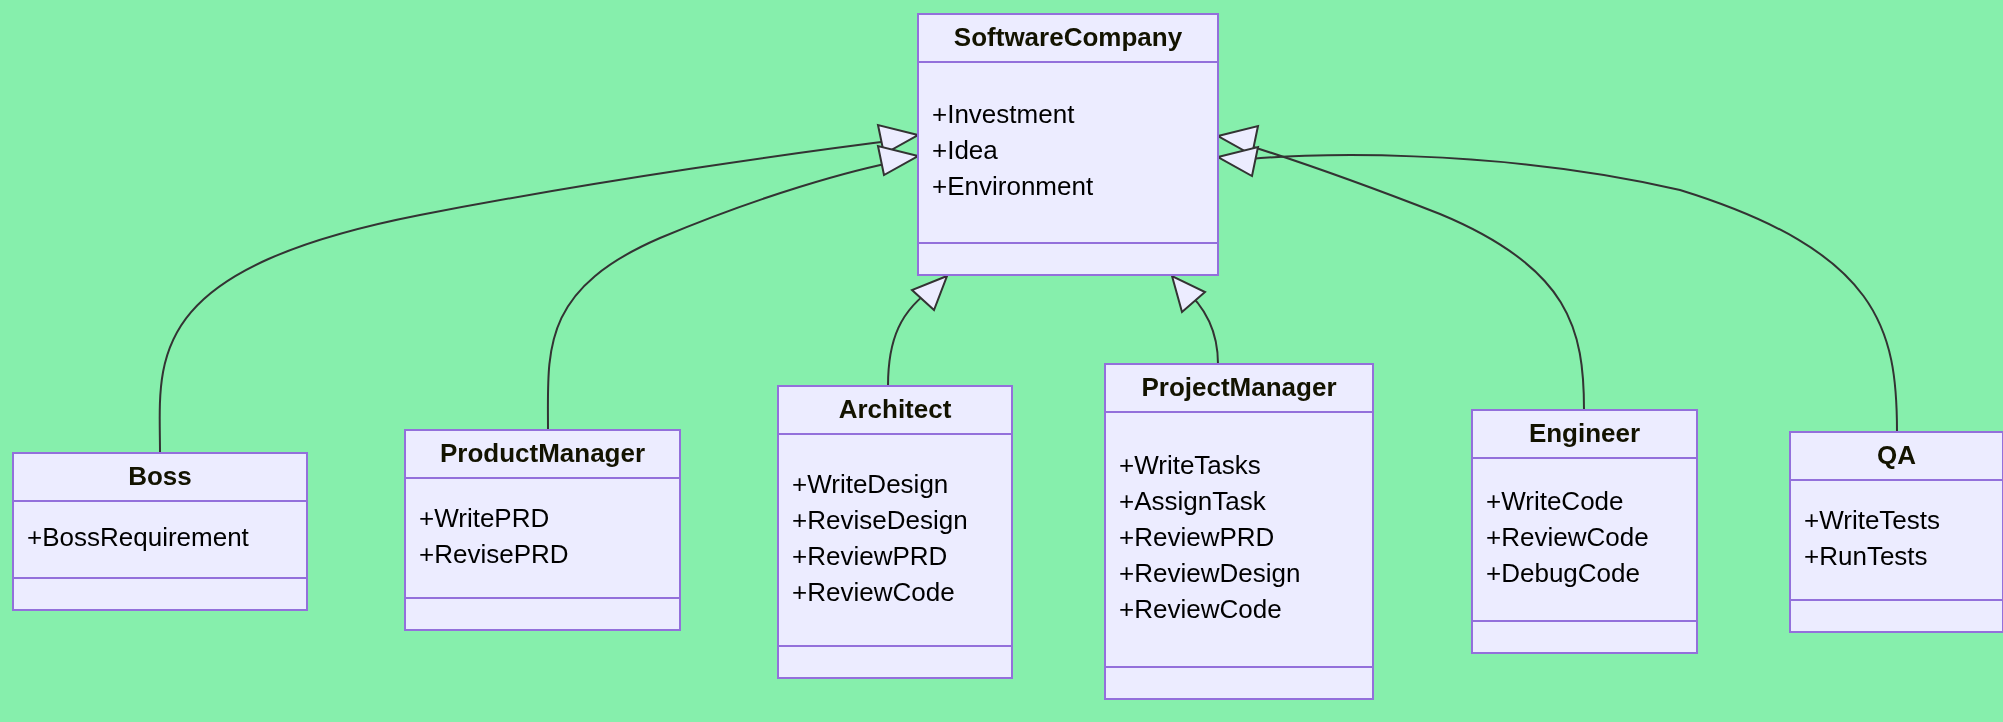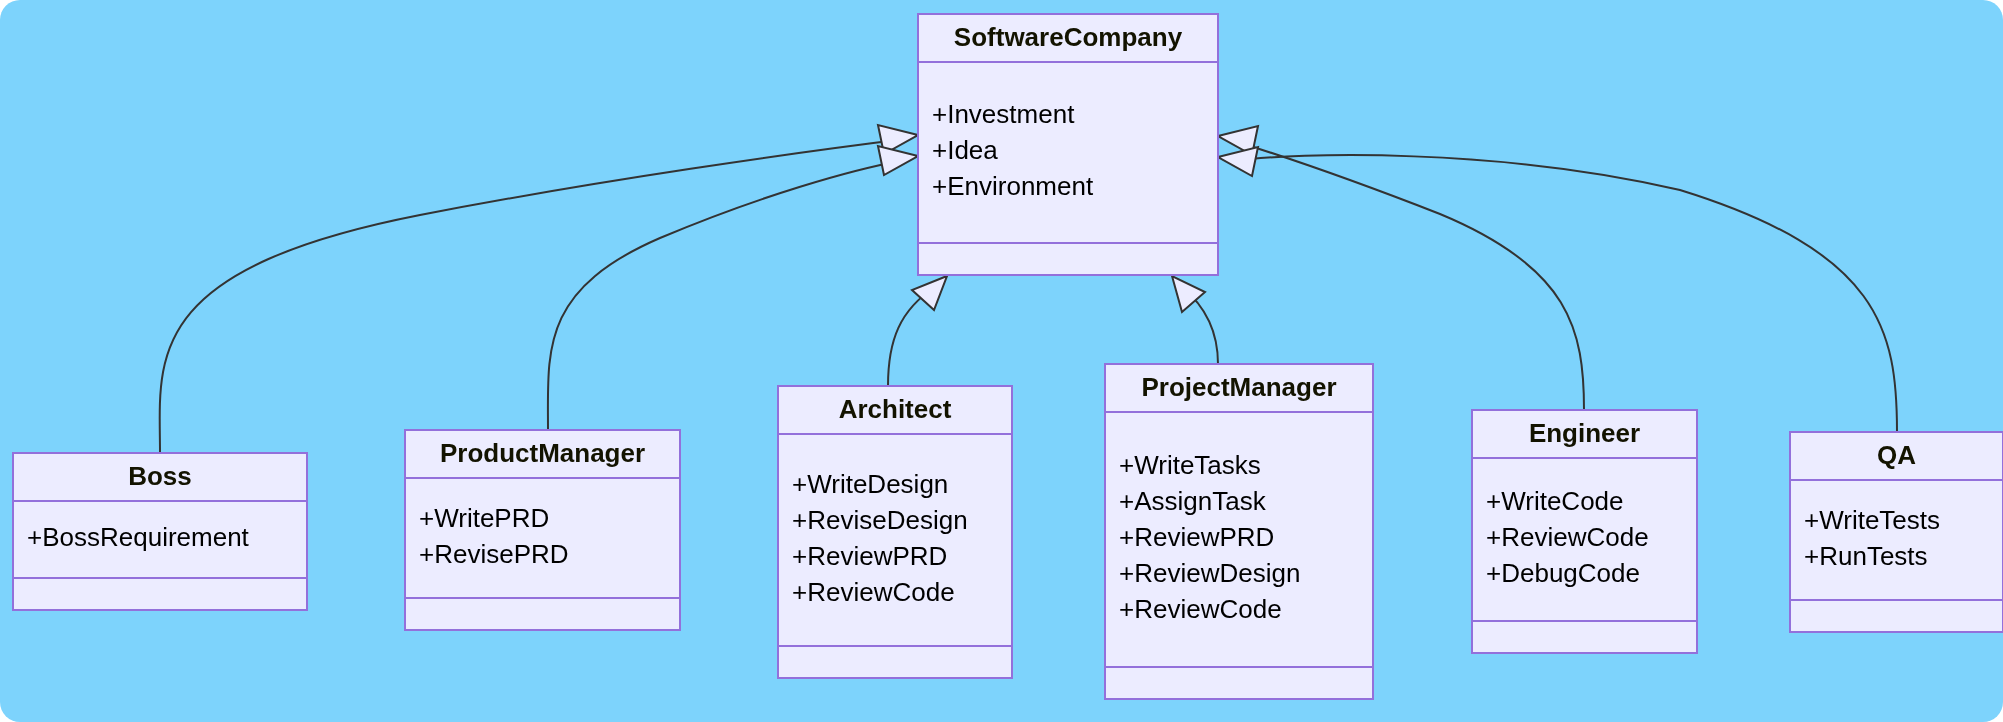--- a/index.html
+++ b/index.html
@@ -10,22 +10,21 @@
   body {
     width: 2003px;
     height: 722px;
     overflow: hidden;
     font-family: "Liberation Sans", sans-serif;
   }
   #diagram-root {
     position: relative;
     width: 2003px;
     height: 722px;
-    background: #7dd3fc;
-    border-radius: 20px;
+    background: #86efac;
   }
   svg#uml-svg {
     display: block;
     width: 2003px;
     height: 722px;
   }
   .cls-box {
     fill: #ECECFF;
     stroke: #9370DB;
     stroke-width: 2;

